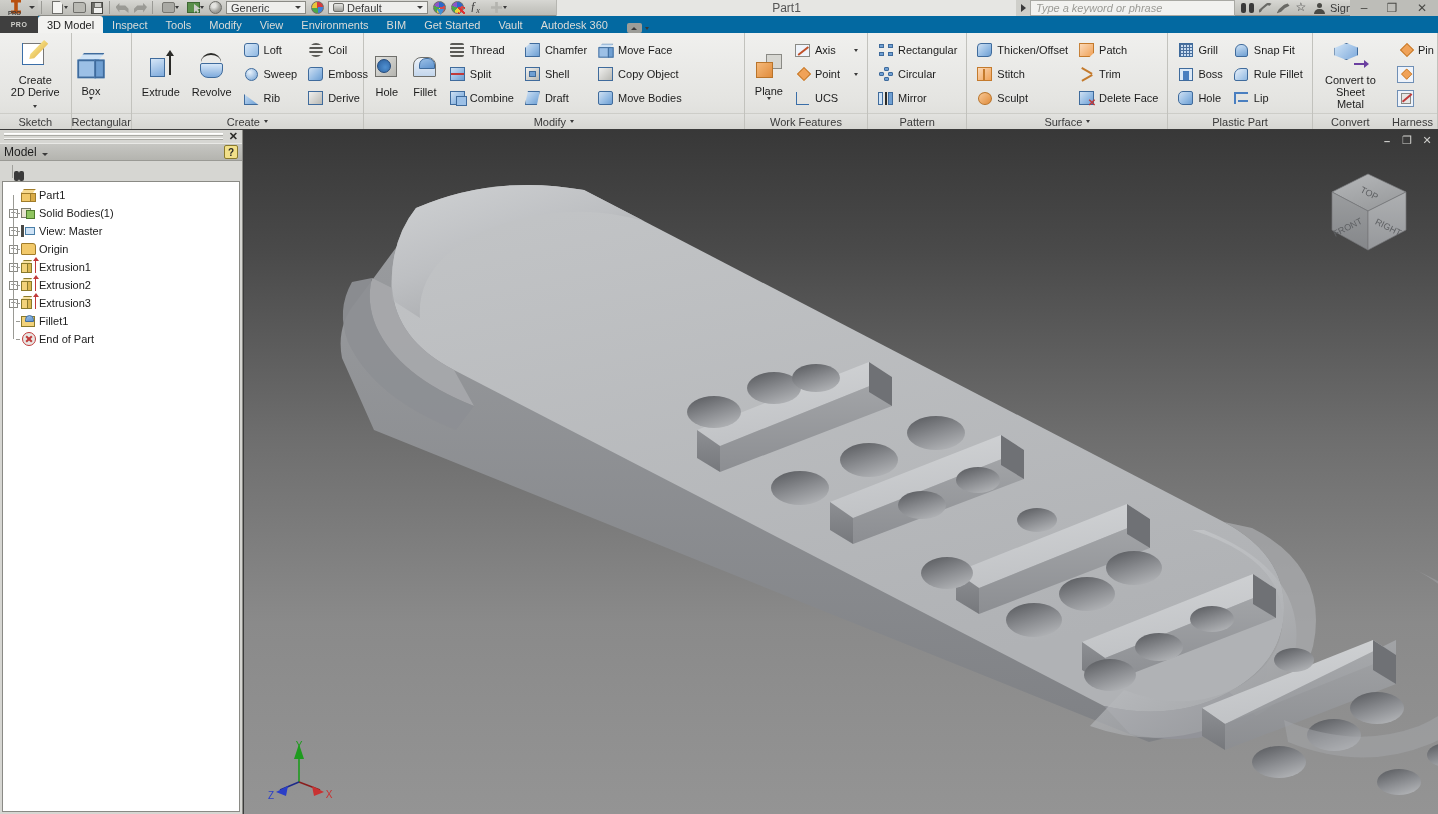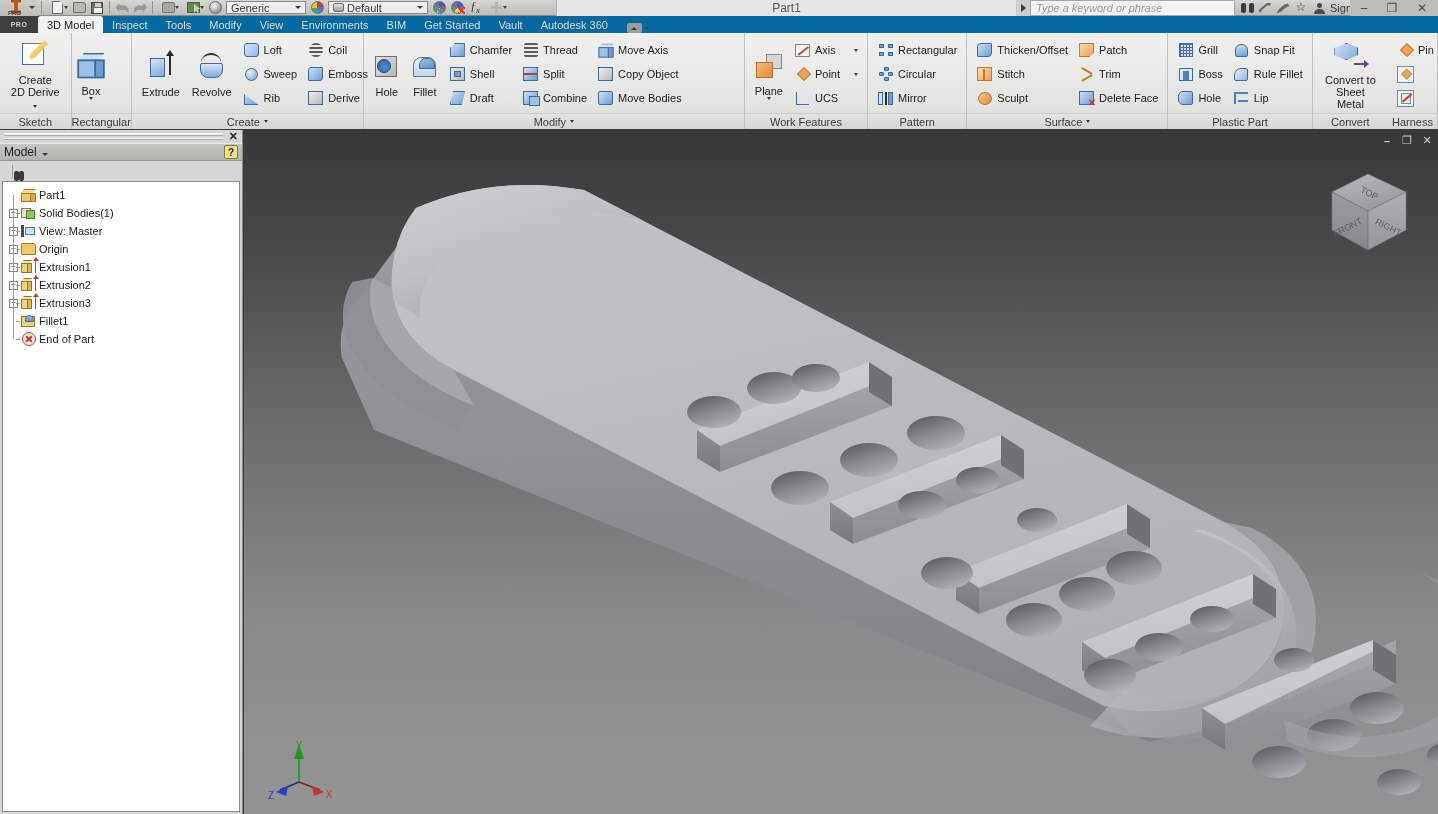--- a/index.html
+++ b/index.html
@@ -593,73 +593,73 @@
           <span class="fillet-ico">
                 <span class="bd"></span>
                 <span class="bl"></span>
               </span>
         </span>
         <span class="lbl">Fillet</span>
       </div>
       <div class="sm-col">
         <div class="sm-btn">
           <span class="sm-ico">
+                <span class="coil-ico" style="border-radius:2px"></span>
+              </span>
+          <span class="lbl">Thread</span>
+        </div>
+        <div class="sm-btn">
+          <span class="sm-ico">
+                <span class="bx-blue" style="position:relative">
+                  <span style="position:absolute;left:0;top:5px;width:13px;height:2px;background:#c03a3a"></span>
+                </span>
+              </span>
+          <span class="lbl">Split</span>
+        </div>
+        <div class="sm-btn">
+          <span class="sm-ico">
+                <span class="bx-blue" style="position:relative">
+                  <span style="position:absolute;left:5px;top:4px;width:11px;height:10px;background:#9cc0e6;border:1px solid #3f6b9c"></span>
+                </span>
+              </span>
+          <span class="lbl">Combine</span>
+        </div>
+      </div>
+      <div class="sm-col">
+        <div class="sm-btn">
+          <span class="sm-ico">
                 <span class="bx-blue" style="clip-path:polygon(0 35%,35% 0,100% 0,100% 100%,0 100%)"></span>
               </span>
           <span class="lbl">Chamfer</span>
         </div>
         <div class="sm-btn">
           <span class="sm-ico">
                 <span class="bx-gray" style="border-color:#3f6b9c;position:relative">
                   <span style="position:absolute;left:3px;top:3px;width:7px;height:6px;background:#6f9fd2;border:1px solid #3f6b9c"></span>
                 </span>
               </span>
           <span class="lbl">Shell</span>
         </div>
         <div class="sm-btn">
           <span class="sm-ico">
                 <span class="bx-blue" style="clip-path:polygon(20% 0,100% 0,80% 100%,0 100%)"></span>
               </span>
           <span class="lbl">Draft</span>
-        </div>
-      </div>
-      <div class="sm-col">
-        <div class="sm-btn">
-          <span class="sm-ico">
-                <span class="coil-ico" style="border-radius:2px"></span>
-              </span>
-          <span class="lbl">Thread</span>
-        </div>
-        <div class="sm-btn">
-          <span class="sm-ico">
-                <span class="bx-blue" style="position:relative">
-                  <span style="position:absolute;left:0;top:5px;width:13px;height:2px;background:#c03a3a"></span>
-                </span>
-              </span>
-          <span class="lbl">Split</span>
-        </div>
-        <div class="sm-btn">
-          <span class="sm-ico">
-                <span class="bx-blue" style="position:relative">
-                  <span style="position:absolute;left:5px;top:4px;width:11px;height:10px;background:#9cc0e6;border:1px solid #3f6b9c"></span>
-                </span>
-              </span>
-          <span class="lbl">Combine</span>
         </div>
       </div>
       <div class="sm-col">
         <div class="sm-btn">
           <span class="sm-ico">
                 <span class="bx-cube" style="transform:scale(.95)">
                   <span class="top"></span>
                   <span class="fl"></span>
                   <span class="fr"></span>
                 </span>
               </span>
-          <span class="lbl">Move Axis</span>
+          <span class="lbl">Move Face</span>
         </div>
         <div class="sm-btn">
           <span class="sm-ico">
                 <span class="bx-gray" style="border-color:#3f6b9c"></span>
               </span>
           <span class="lbl">Copy Object</span>
         </div>
         <div class="sm-btn">
           <span class="sm-ico">
                 <span class="bx-blue" style="border-radius:2px"></span>

